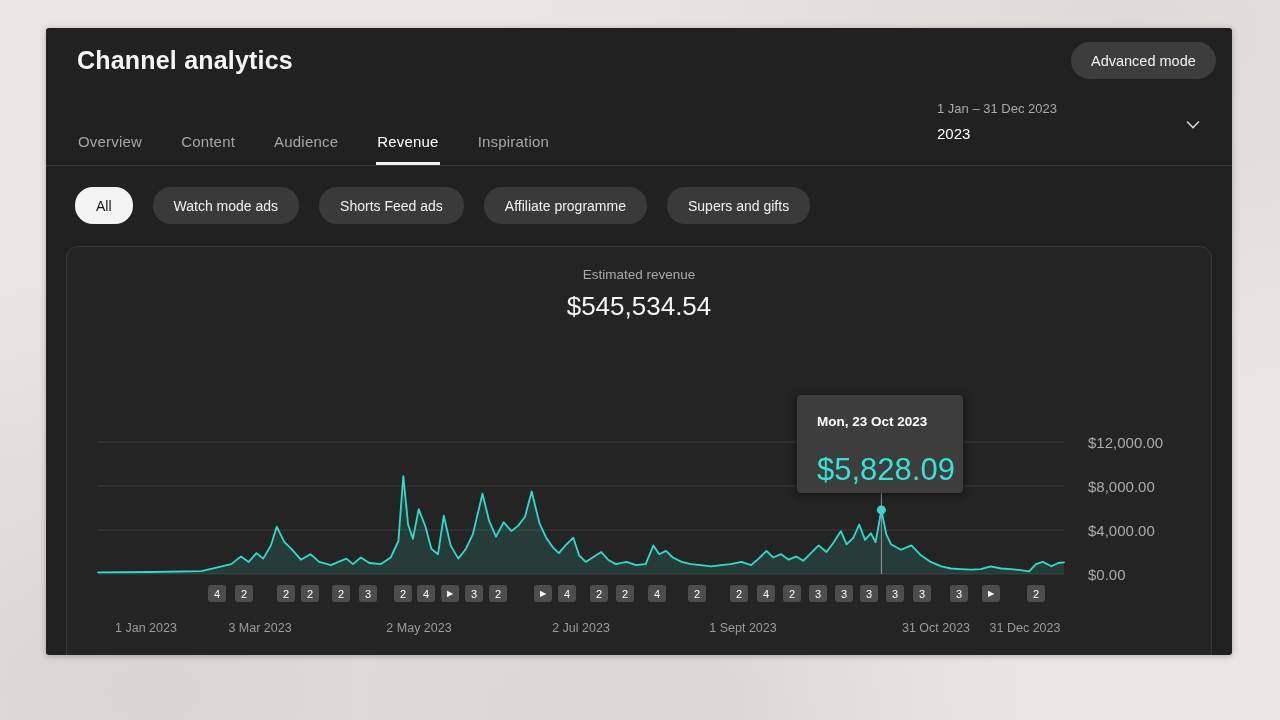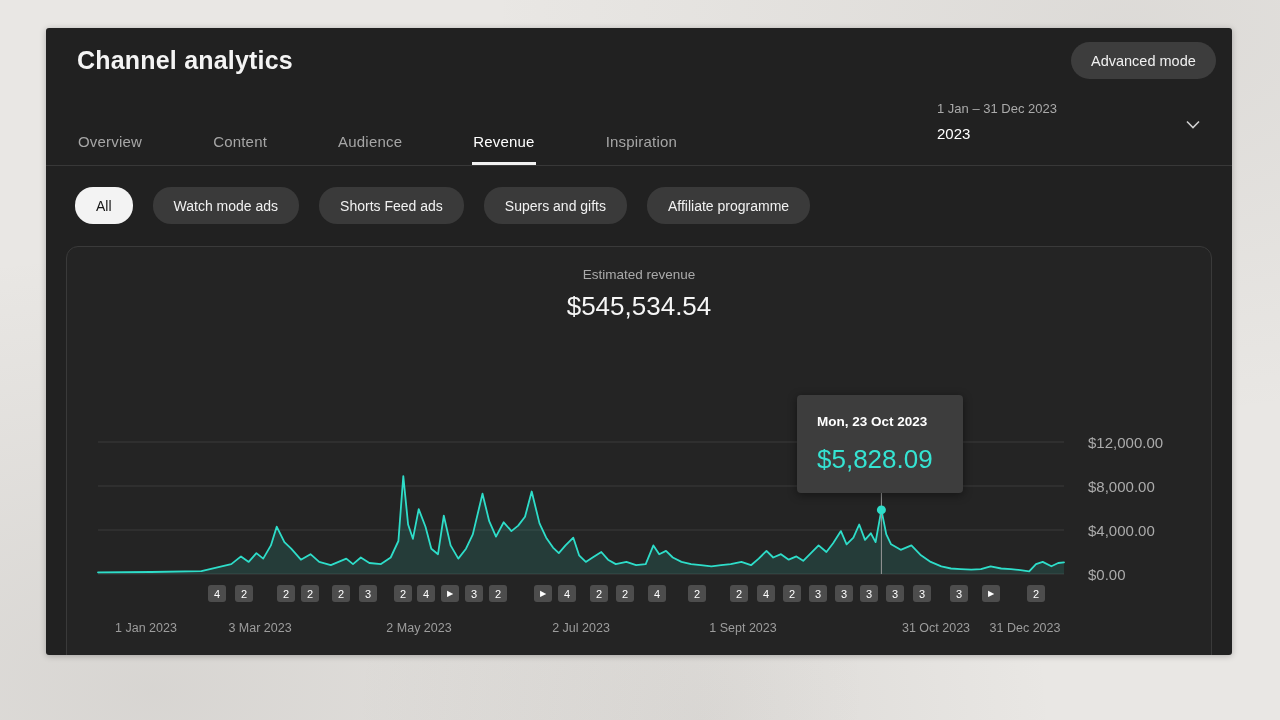--- a/index.html
+++ b/index.html
@@ -26,21 +26,21 @@
     position:absolute; left:1025px; top:14px; height:37px; padding:0 20px;
     border:none; border-radius:19px; background:#3d3d3d; color:#f1f1f1;
     font-size:14.5px; font-family:inherit; cursor:pointer;
   }
 
   .date-selector { position:absolute; left:891px; top:68px; width:266px; height:64px; cursor:pointer; }
   .date-range { position:absolute; left:0; top:5px; font-size:13px; color:#aaaaaa; white-space:nowrap; }
   .date-year  { position:absolute; left:0; top:29px; font-size:15px; color:#ffffff; }
   .chev { position:absolute; right:2px; top:24px; }
 
-  .tabs { position:absolute; left:31px; top:90px; height:47px; display:flex; gap:69px; }
+  .tabs { position:absolute; left:31px; top:90px; height:47px; display:flex; gap:37px; }
   .tab { display:flex; align-items:center; font-size:15px; color:#a6a6a6; position:relative; cursor:pointer; padding:0 1px; letter-spacing:0.2px; }
   .tab.active { color:#ffffff; font-weight:500; }
   .tab.active::after { content:""; position:absolute; left:0; right:0; bottom:0; height:3px; background:#f1f1f1; }
 
   .divider { position:absolute; left:0; top:137px; width:100%; height:1px; background:#383838; }
 
   .chips { position:absolute; left:29px; top:159px; display:flex; gap:20px; }
   .chip {
     height:37px; padding:0 21px; border-radius:18px; background:#3a3a3a;
     color:#f1f1f1; font-size:14px; font-weight:500; display:flex; align-items:center; cursor:pointer; white-space:nowrap;
@@ -76,21 +76,21 @@
 
   .x-axis { position:absolute; left:31px; top:374px; width:972px; height:16px; overflow:hidden; }
   .x-axis .xlab { position:absolute; top:0; transform:translateX(-50%); font-size:12.5px; color:#9d9d9d; white-space:nowrap; }
 
   .tooltip {
     position:absolute; left:730px; top:148px; width:166px; height:98px;
     background:#3d3d3d; border-radius:4px; padding:19px 20px;
     box-shadow:0 2px 10px rgba(0,0,0,0.45);
   }
   .tt-date  { font-size:13.5px; font-weight:700; color:#ffffff; white-space:nowrap; }
-  .tt-value { margin-top:15px; font-size:26px; color:#35e3d2; }
+  .tt-value { margin-top:23px; font-size:31px; color:#35e3d2; }
 </style>
 </head>
 <body>
 
 <div class="stage">
   <div class="window">
 
     <div class="page-title">Channel analytics</div>
 
     <button class="advanced-btn">Advanced mode</button>
@@ -109,22 +109,22 @@
         <div class="tab">Audience</div>
         <div class="tab active">Revenue</div>
         <div class="tab">Inspiration</div>
       </div>
     <div class="divider"></div>
 
     <div class="chips">
         <div class="chip active">All</div>
         <div class="chip">Watch mode ads</div>
         <div class="chip">Shorts Feed ads</div>
+        <div class="chip">Affiliate programme</div>
         <div class="chip">Supers and gifts</div>
-        <div class="chip">Affiliate programme</div>
       </div>
 
     <div class="card">
       <div class="est-label">Estimated revenue</div>
       <div class="est-value">$545,534.54</div>
 
       <svg id="chart-svg" class="plot" viewBox="0 0 966 160" preserveAspectRatio="none">
           <line class="grid" x1="0" x2="966" y1="21.0" y2="21.0"></line>
           <line class="grid" x1="0" x2="966" y1="65.0" y2="65.0"></line>
           <line class="grid" x1="0" x2="966" y1="109.0" y2="109.0"></line>

